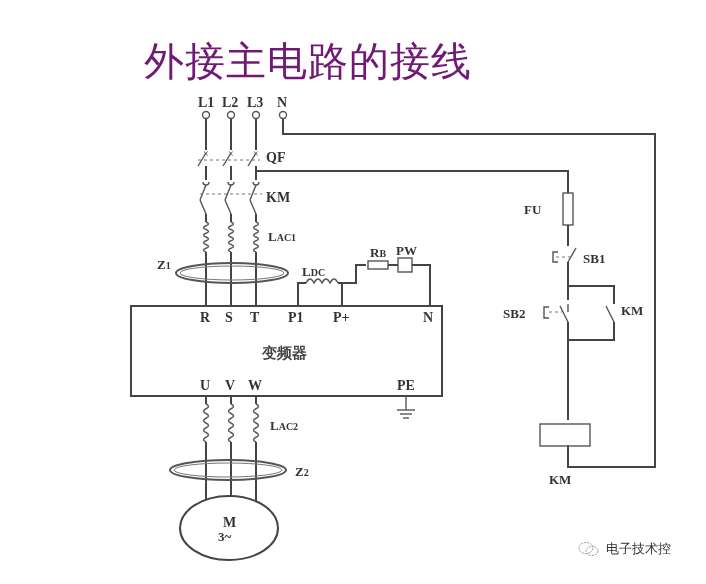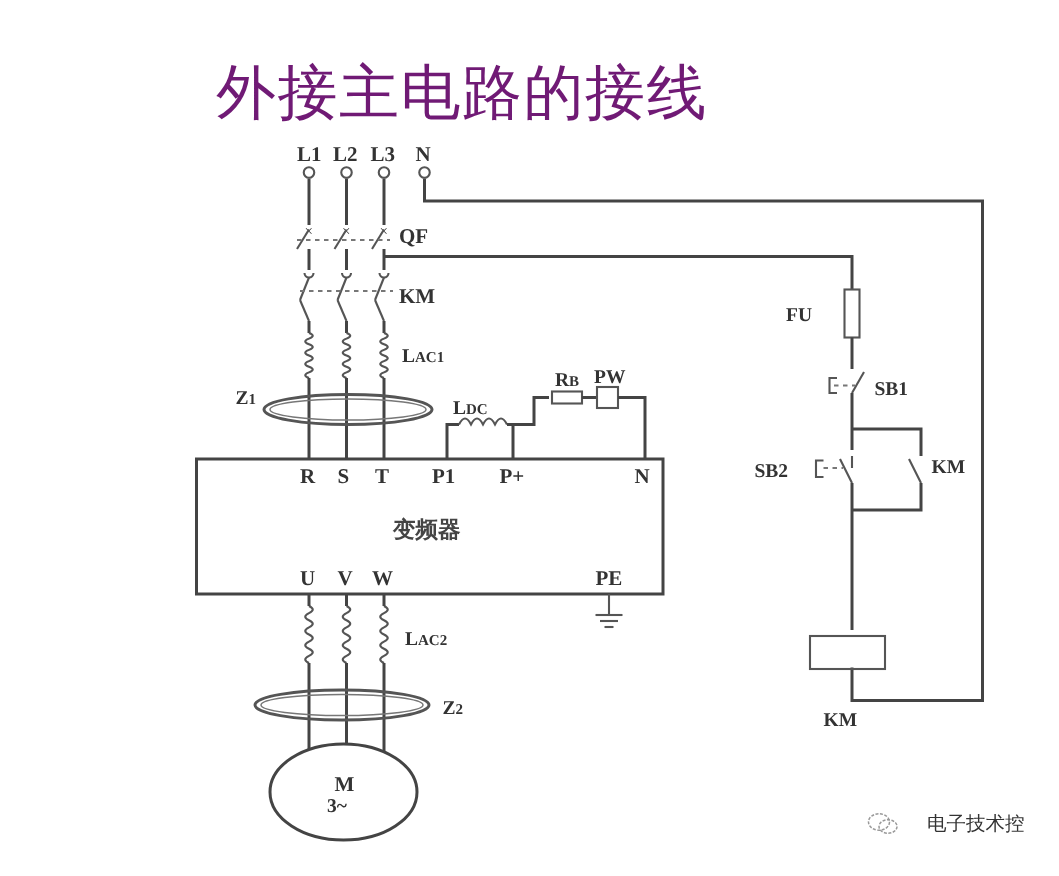--- a/index.html
+++ b/index.html
@@ -6,21 +6,21 @@
   body { width: 706px; height: 584px; position: relative; overflow: hidden; font-family: "DejaVu Sans", sans-serif; }
   .title { position: absolute; left: 112px; top: 34px; font-size: 40px; color: #701a75; letter-spacing: 1px; font-family: "DejaVu Sans", sans-serif; margin-left: 32px; }
   svg#diagram { position: absolute; left: 0; top: 0; }
   svg text { font-family: "Liberation Serif", serif; fill: #333; }
   .wire { stroke: #444; stroke-width: 2; fill: none; }
   .thin { stroke: #555; stroke-width: 1.4; fill: none; }
   .dash { stroke: #777; stroke-width: 1.2; stroke-dasharray: 3 3; fill: none; }
   .lbl { font-size: 14px; font-weight: bold; }
   .lbl-sm { font-size: 13px; font-weight: bold; }
   .cn { font-family: "DejaVu Sans", sans-serif; font-size: 15px; font-weight: bold; fill: #444; }
-  .watermark { position: absolute; left: 578px; top: 540px; display: flex; align-items: center; gap: 18px; color: #333; font-size: 13px; font-family: "DejaVu Sans", sans-serif; }
+  .watermark { position: absolute; left: 578px; top: 540px; display: flex; align-items: center; gap: 6px; color: #333; font-size: 13px; font-family: "DejaVu Sans", sans-serif; }
   .wm-icon { width: 22px; height: 16px; }
 </style>
 </head>
 <body>
 
 <div class="title">外接主电路的接线</div>
 
 <svg id="diagram" width="706" height="584" viewBox="0 0 706 584">
 
   <text class="lbl" x="198" y="107">L1</text>

